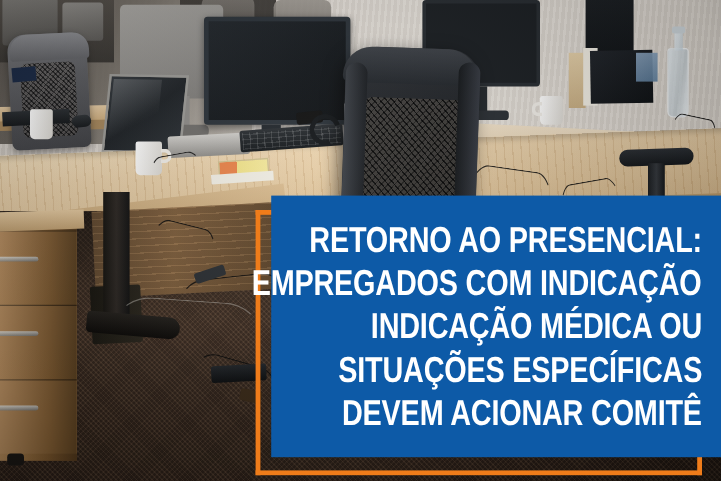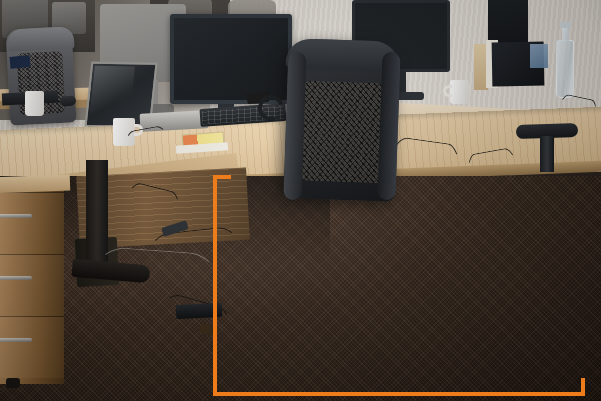--- a/index.html
+++ b/index.html
@@ -605,14 +605,23 @@
     <div class="chairC-rim-right"></div>
 
     <div class="grade"></div>
   </div>
 
   <div class="frame-top-stub"></div>
   <div class="frame-left"></div>
   <div class="frame-bottom"></div>
   <div class="frame-right-stub"></div>
 
+  <div class="panel">
+    <div class="panel-inner">
+      <div class="tline">RETORNO AO PRESENCIAL:</div>
+      <div class="tline">EMPREGADOS COM INDICAÇÃO</div>
+      <div class="tline">INDICAÇÃO MÉDICA OU</div>
+      <div class="tline">SITUAÇÕES ESPECÍFICAS</div>
+      <div class="tline">DEVEM ACIONAR COMITÊ</div>
+    </div>
+  </div>
 
 </div>
 
 </body></html>

